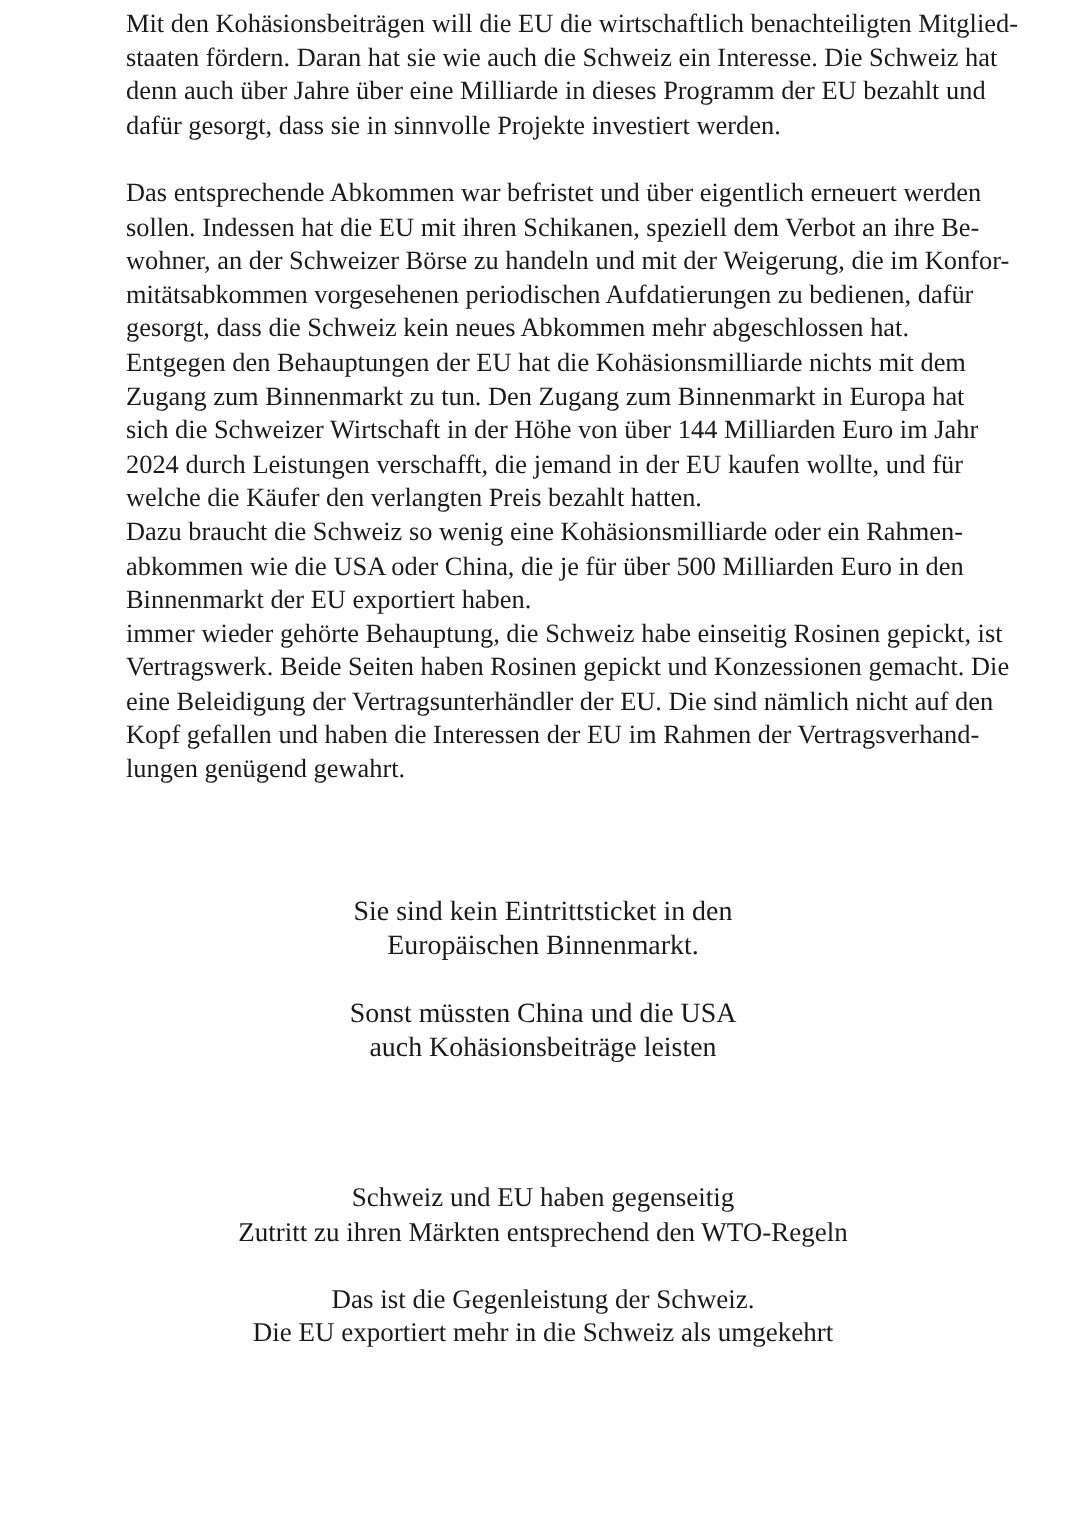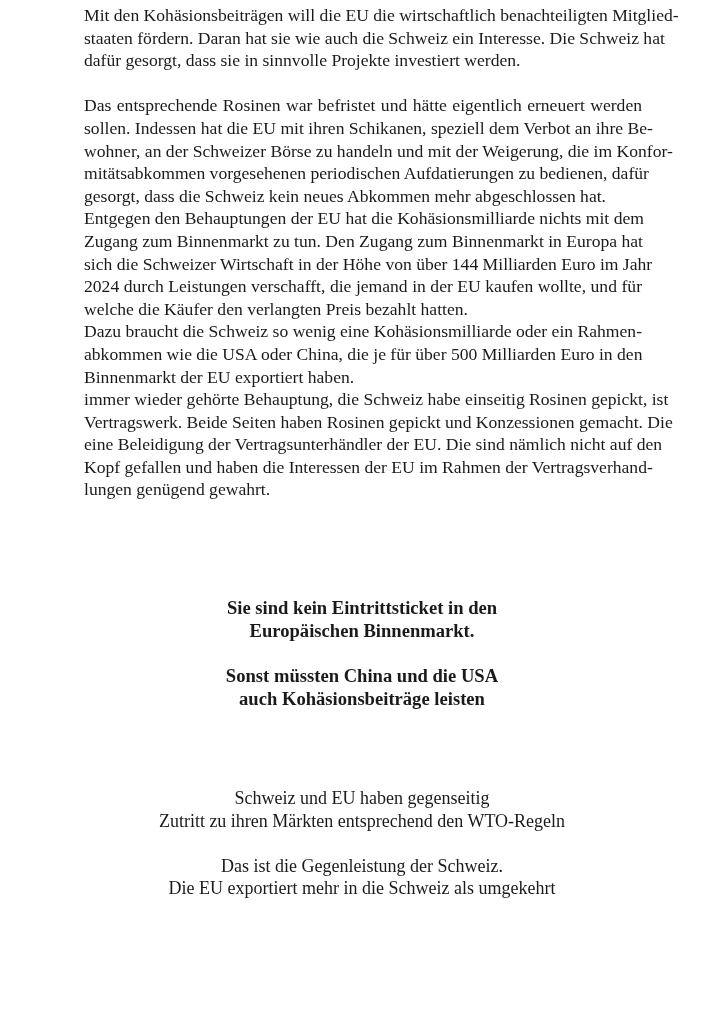--- a/index.html
+++ b/index.html
@@ -4,41 +4,42 @@
 <style>
   html, body { margin: 0; padding: 0; background: #ffffff; }
   body { width: 724px; height: 1024px; position: relative; overflow: hidden;
          font-family: "Liberation Serif", "DejaVu Serif", serif; color: #1a1a1a; }
   .page { position: absolute; left: 0; top: 0; width: 724px; height: 907px; border-radius: 20px; }
   .body-text { position: absolute; left: 84px; width: 558px; top: 4px; font-size: 17.6px; line-height: 22.6px; }
   .line { display: block; text-align: justify; text-align-last: justify; white-space: nowrap; height: 22.6px; }
   .line.last { text-align-last: left; }
   .para-gap { height: 22.6px; }
   .centered { position: absolute; left: 0; width: 724px; text-align: center; }
-  .bold-block { top: 597px; font-weight: bold; font-size: 18.6px; line-height: 22.8px; }
+  .bold-block { top: 597px; font-weight: normal; font-size: 18.6px; line-height: 22.8px; }
   .plain-block { top: 787px; font-size: 18px; line-height: 22.5px; }
   .cline { display: block; }
   .cgap { height: 22.5px; }
 </style>
 </head>
 <body>
 
 <div class="page">
 
   <div class="body-text">
 
     <div>
       <span class="line">Mit den Kohäsionsbeiträgen will die EU die wirtschaftlich benachteiligten Mitglied-</span>
       <span class="line">staaten fördern. Daran hat sie wie auch die Schweiz ein Interesse. Die Schweiz hat</span>
+      <span class="line">denn auch über Jahre über eine Milliarde in dieses Programm der EU bezahlt und</span>
       <span class="line last">dafür gesorgt, dass sie in sinnvolle Projekte investiert werden.</span>
     </div>
     <div class="para-gap"></div>
 
     <div>
-      <span class="line">Das entsprechende Rosinen war befristet und hätte eigentlich erneuert werden</span>
+      <span class="line">Das entsprechende Abkommen war befristet und über eigentlich erneuert werden</span>
       <span class="line">sollen. Indessen hat die EU mit ihren Schikanen, speziell dem Verbot an ihre Be-</span>
       <span class="line">wohner, an der Schweizer Börse zu handeln und mit der Weigerung, die im Konfor-</span>
       <span class="line">mitätsabkommen vorgesehenen periodischen Aufdatierungen zu bedienen, dafür</span>
       <span class="line last">gesorgt, dass die Schweiz kein neues Abkommen mehr abgeschlossen hat.</span>
     </div>
 
     <div>
       <span class="line">Entgegen den Behauptungen der EU hat die Kohäsionsmilliarde nichts mit dem</span>
       <span class="line">Zugang zum Binnenmarkt zu tun. Den Zugang zum Binnenmarkt in Europa hat</span>
       <span class="line">sich die Schweizer Wirtschaft in der Höhe von über 144 Milliarden Euro im Jahr</span>

